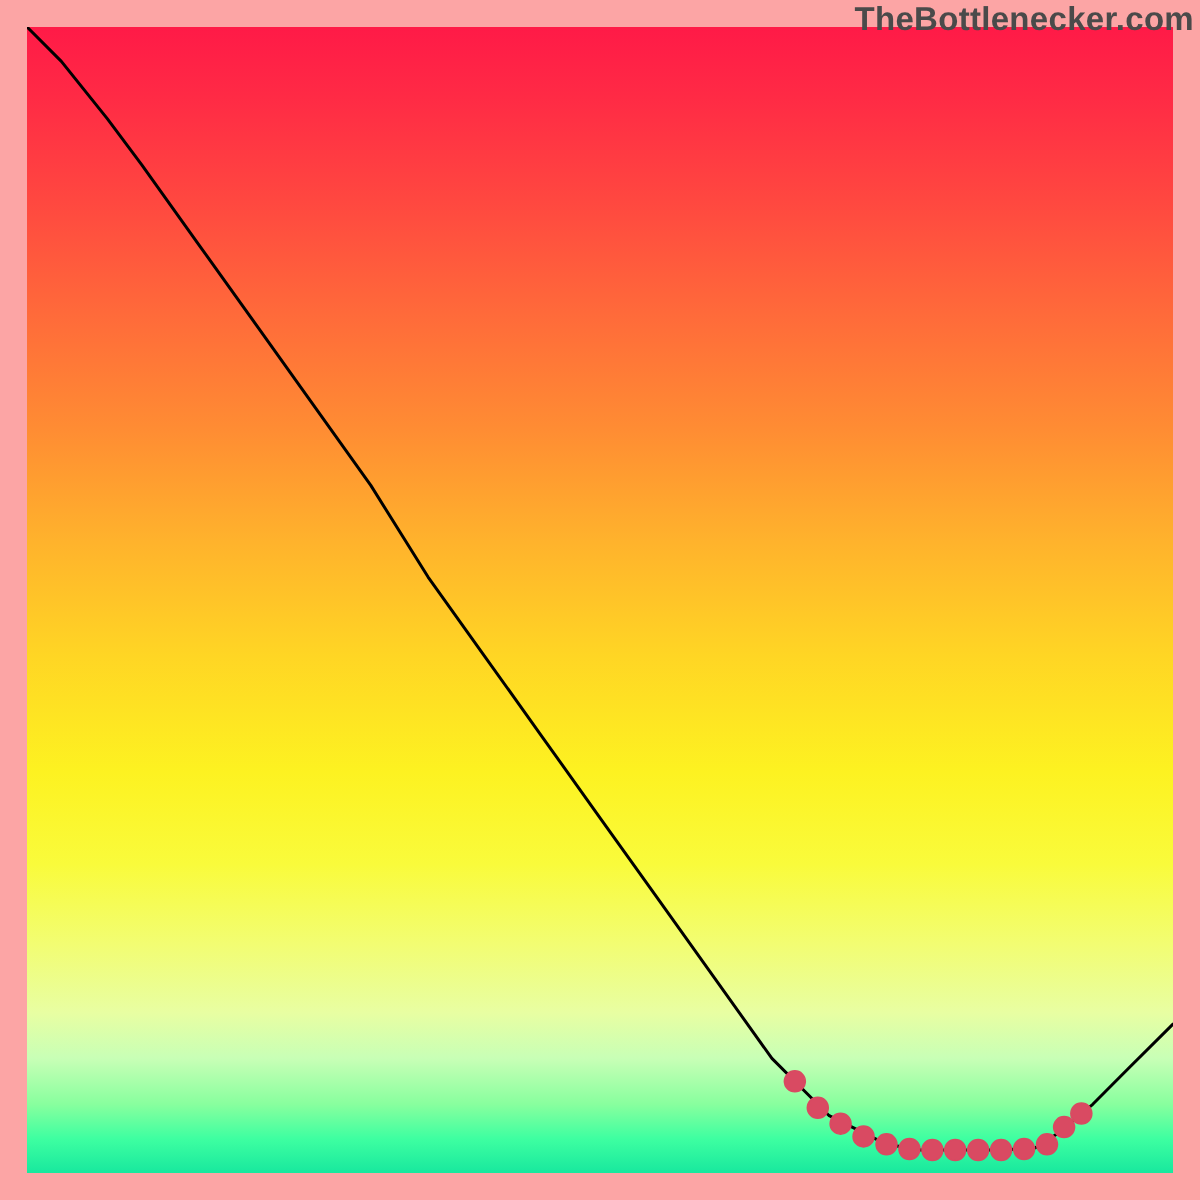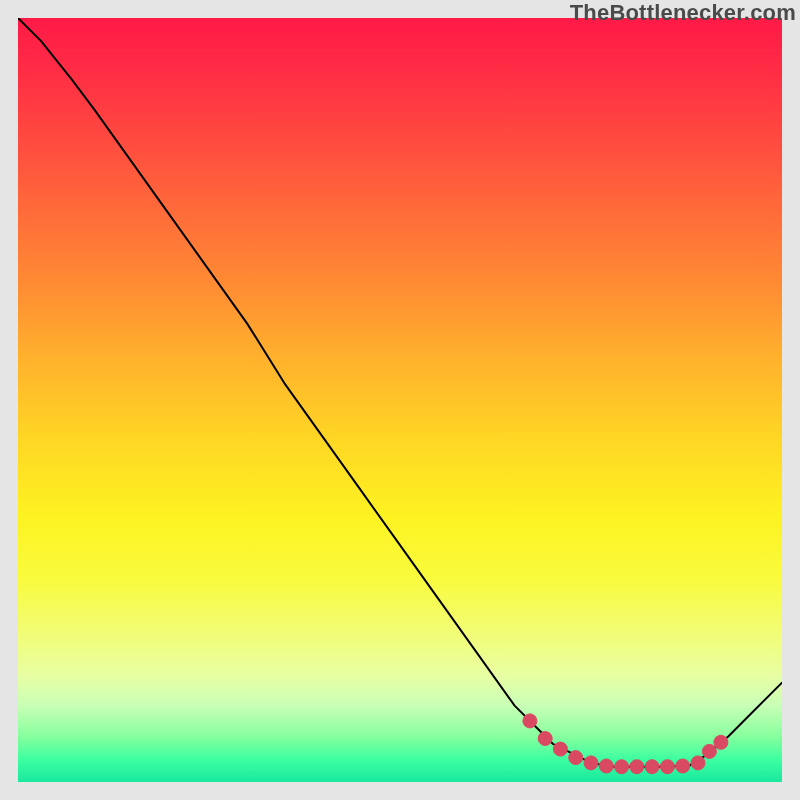--- a/index.html
+++ b/index.html
@@ -8,21 +8,21 @@
     width: 800px;
     height: 800px;
     background: #000;
     overflow: hidden;
     font-family: Arial, Helvetica, sans-serif;
   }
   .frame {
     position: relative;
     width: 800px;
     height: 800px;
-    background: #e5e5e5;
+    background: #fca5a5;
   }
   .gradient-box {
     position: absolute;
     left: 18px;
     top: 18px;
     width: 764px;
     height: 764px;
     background: linear-gradient(
       to bottom,
       #ff1a47 0%,

